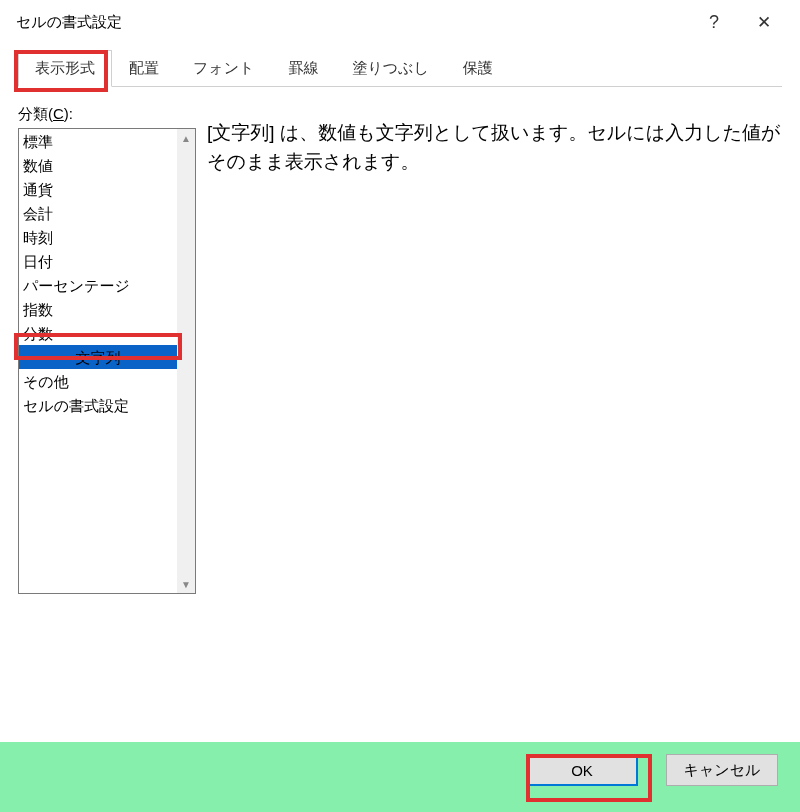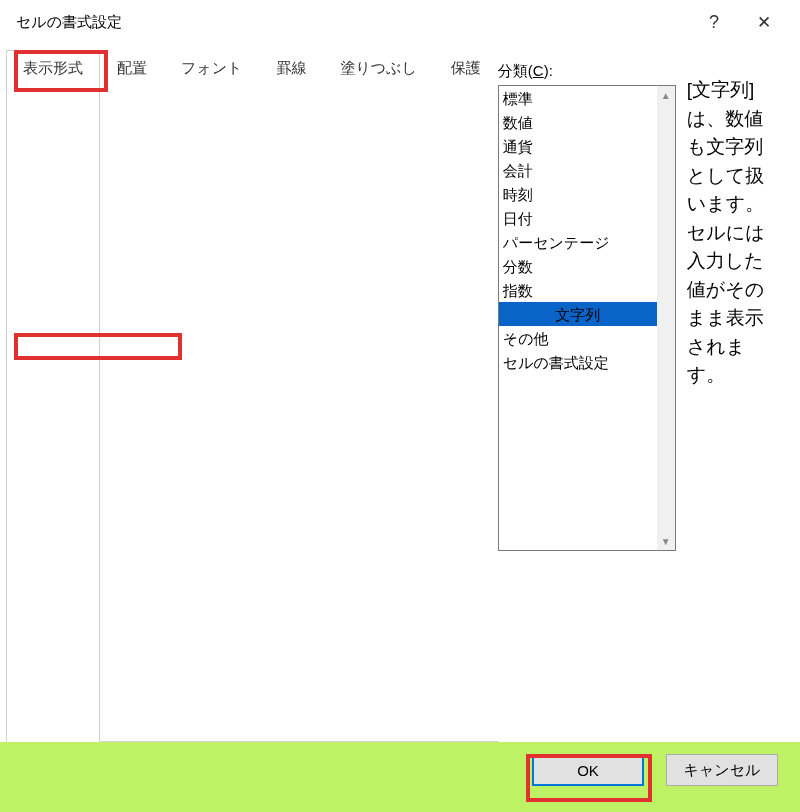--- a/index.html
+++ b/index.html
@@ -49,23 +49,23 @@
       font-size: 18px;
       color: #333;
       cursor: pointer;
       font-family: "Segoe UI", sans-serif;
     }
     .close-btn {
       font-size: 17px;
     }
     .content-area {
       flex: 1;
-      padding: 0 18px 0 6px;
-      display: flex;
-      flex-direction: row;
+      padding: 0 18px 0 18px;
+      display: flex;
+      flex-direction: column;
     }
     .tabs {
       display: flex;
       border-bottom: 1px solid #d0d0d0;
       margin-top: 6px;
     }
     .tab {
       padding: 8px 16px;
       font-size: 15px;
       color: #333;
@@ -193,23 +193,23 @@
       font-size: 19px;
       color: #000;
       margin-top: 14px;
       line-height: 1.5;
     }
     .button-row {
       height: 70px;
       display: flex;
       justify-content: flex-end;
       align-items: center;
-      gap: 22px;
+      gap: 28px;
       padding: 0 22px 14px 0;
-      background: #bef264;
+      background: #86efac;
     }
     .dlg-button {
       min-width: 112px;
       height: 32px;
       font-size: 15px;
       border: 1px solid #adadad;
       background: #e1e1e1;
       cursor: pointer;
       display: flex;
       align-items: center;
@@ -260,22 +260,22 @@
         </div>
         <div class="listbox">
           <div class="list-scroll">
             <div class="list-item">標準</div>
             <div class="list-item">数値</div>
             <div class="list-item">通貨</div>
             <div class="list-item">会計</div>
             <div class="list-item">時刻</div>
             <div class="list-item">日付</div>
             <div class="list-item">パーセンテージ</div>
+            <div class="list-item">指数</div>
             <div class="list-item">分数</div>
-            <div class="list-item">指数</div>
             <div class="list-item selected">文字列</div>
             <div class="list-item">その他</div>
             <div class="list-item">セルの書式設定</div>
           </div>
           <div class="scrollbar-v">
             <div class="scroll-arrow">▲</div>
             <div class="scroll-arrow">▼</div>
           </div>
         </div>
       </div>

